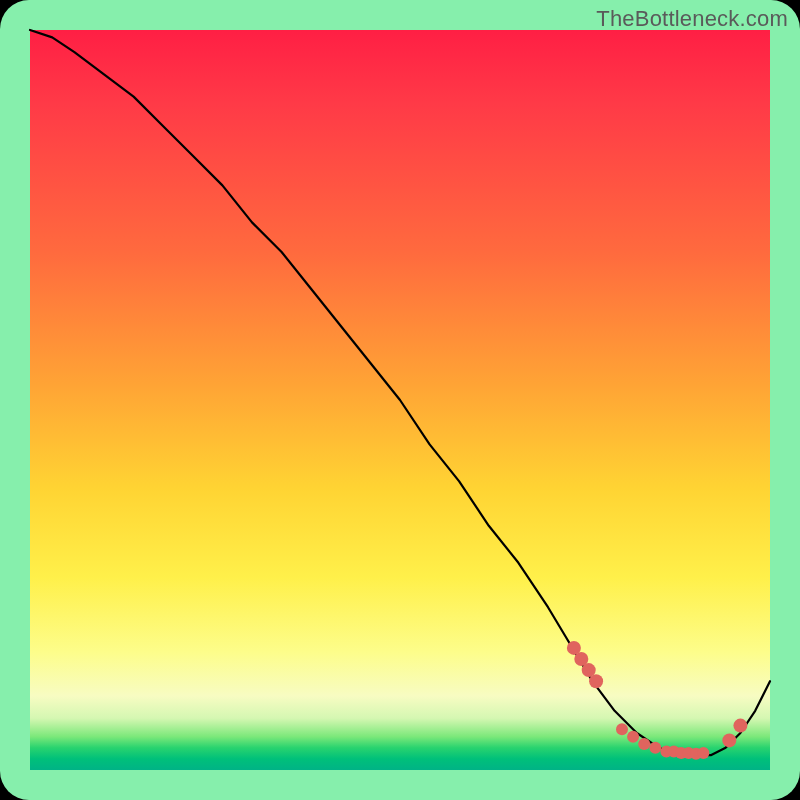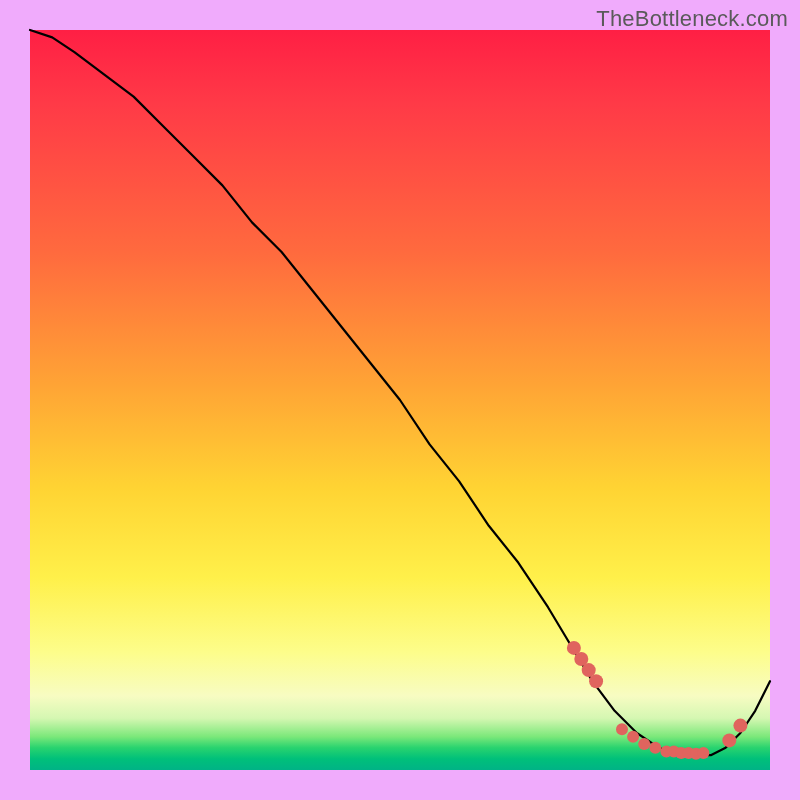--- a/index.html
+++ b/index.html
@@ -8,21 +8,22 @@
     width: 800px;
     height: 800px;
     background: #000;
     overflow: hidden;
     font-family: Arial, Helvetica, sans-serif;
   }
   .frame {
     position: relative;
     width: 800px;
     height: 800px;
-    background: #f0abfc;
+    background: #86efac;
+    border-radius: 29px;
   }
   .plot {
     position: absolute;
     left: 30px;
     top: 30px;
     width: 740px;
     height: 740px;
     
     background: linear-gradient(
       to bottom,

